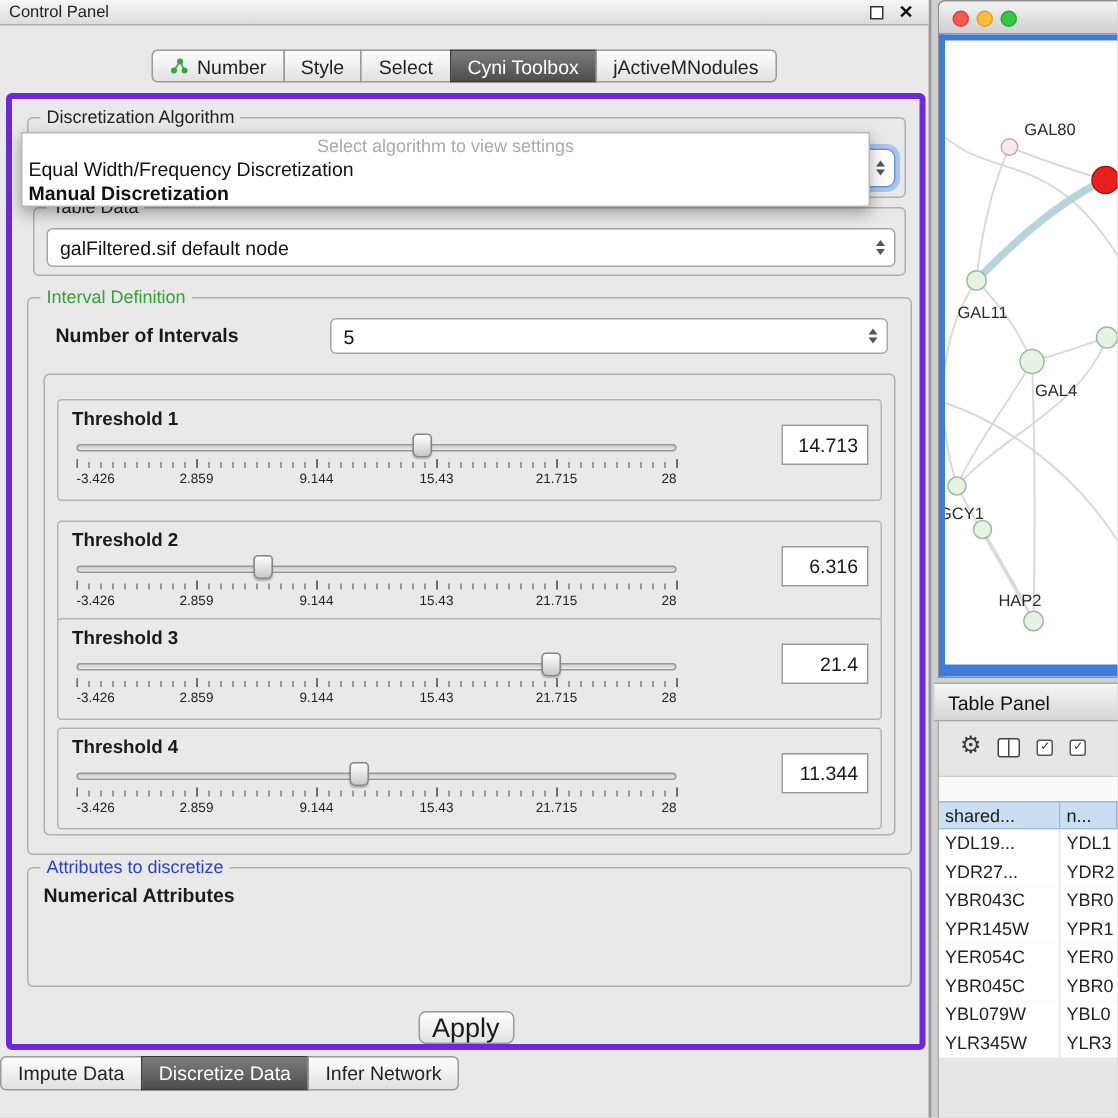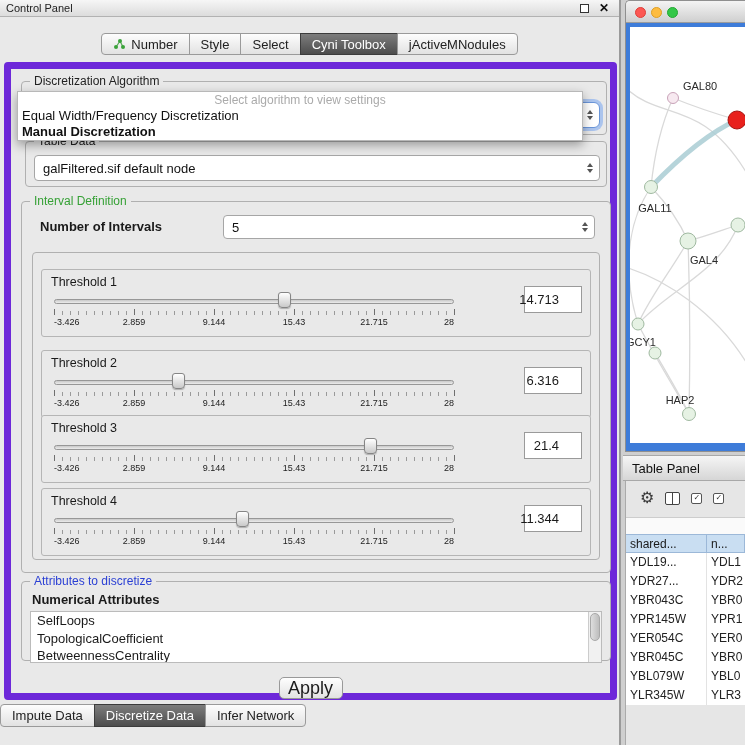--- a/index.html
+++ b/index.html
@@ -17,21 +17,21 @@
   .top-tabs{position:absolute;left:0;top:33px;width:100%;display:flex;justify-content:center}
   .tab{height:22px;display:flex;align-items:center;gap:5px;padding:0 11px;font-size:13px;
     background:linear-gradient(#fdfdfd,#e2e2e2);border:1px solid #9a9a9a;margin-left:-1px;color:#222;white-space:nowrap}
   .tab:first-child{border-radius:4px 0 0 4px;margin-left:0}
   .tab:last-child{border-radius:0 4px 4px 0}
   .tab.selected{background:linear-gradient(#7d7d7d,#4d4d4d);color:#fff;border-color:#3c3c3c}
   .bottom-tabs{position:absolute;left:0;top:704px;width:621px;display:flex;justify-content:flex-start}
   .bottom-tabs .tab{height:23px}
 
   .cp-body{position:absolute;left:4px;top:62px;width:613px;height:638px;
-    border:7px solid #6d28d9;border-radius:4px;background:#e9e9e9}
+    border:4px solid #6d28d9;border-radius:4px;background:#e9e9e9}
 
   .group{position:absolute;border:1px solid #b0b0b0;border-radius:4px}
   .group-label{position:absolute;top:-8px;left:8px;background:#e9e9e9;padding:0 4px;font-size:12px;color:#222}
   .group-label.green{color:#36a136}
   .group-label.blue{color:#2a3fd4}
 
   .combo{position:absolute;background:#fff;border:1px solid #a6a6a6;border-radius:4px;
     font-size:13px;display:flex;align-items:center;padding:0 24px 0 8px;color:#111}
   .stepper{position:absolute;right:6px;top:50%;transform:translateY(-50%);display:flex;flex-direction:column;gap:2px}
   .arr-up{width:0;height:0;border-left:3.5px solid transparent;border-right:3.5px solid transparent;border-bottom:4.5px solid #555}
@@ -51,36 +51,36 @@
   .tabledata-group{left:14px;top:72px;width:582px;height:46px}
   .tabledata-combo{left:8px;top:13px;width:566px;height:26px}
 
   
   .interval-group{left:10px;top:132px;width:590px;height:372px}
   .numint-label{position:absolute;left:18px;top:17px;font-size:13px;font-weight:bold}
   .numint-combo{left:201px;top:13px;width:372px;height:24px}
   .thresholds-group{left:10px;top:50px;width:568px;height:308px;background:#e9e9e9}
 
   .threshold-block{position:absolute;left:8px;width:550px;height:68px;border:1px solid #b5b5b5;border-radius:3px;background:#e9e9e9}
-  .th-label{position:absolute;left:9px;top:5px;font-size:12.5px;font-weight:normal}
+  .th-label{position:absolute;left:9px;top:5px;font-size:12.5px;font-weight:bold}
   .slider{position:absolute;left:12px;top:24px;width:400px;height:40px}
   .track{position:absolute;left:0;right:0;top:5px;height:5px;border:1px solid #979797;border-radius:3px;
     background:linear-gradient(#c9c9c9,#ececec)}
   .thumb{position:absolute;top:-2px;width:13px;height:16px;border:1px solid #858585;border-radius:3px 3px 4px 4px;
     background:linear-gradient(#ffffff,#c9c9c9);box-shadow:0 1px 1px rgba(0,0,0,.25)}
   .ruler{position:absolute;left:0;width:401px;top:15px;height:6px}
   .ruler::before{content:'';position:absolute;left:0;right:0;top:2px;height:4px;
     background:repeating-linear-gradient(90deg,#9a9a9a 0 1px,transparent 1px 8px)}
   .ruler::after{content:'';position:absolute;left:0;right:0;top:0;height:6px;
     background:repeating-linear-gradient(90deg,#6f6f6f 0 1px,transparent 1px 80px)}
   .tk{position:absolute;top:23px;font-size:9px;color:#222;transform:translateX(-50%);white-space:nowrap}
   .p0{left:0;transform:none}.p1{left:20%}.p2{left:40%}.p3{left:60%}.p4{left:80%}
   .p5{left:100%;transform:translateX(-100%)}
   .value-box{position:absolute;right:8px;top:16px;width:58px;height:27px;background:#fff;border:1px solid #9a9a9a;
-    font-size:13px;display:flex;align-items:center;justify-content:flex-end;padding-right:22px}
+    font-size:13px;display:flex;align-items:center;justify-content:flex-end;padding-right:6px}
 
   
   .attrs-group{left:10px;top:512px;width:590px;height:80px}
   .attrs-title{position:absolute;left:10px;top:10px;font-size:13px;font-weight:bold}
   .attr-list{position:absolute;left:8px;top:29px;width:572px;height:52px;background:#fff;border:1px solid #bbb;overflow:hidden}
   .attr-item{font-size:13px;line-height:17.5px;padding-left:6px;white-space:nowrap}
   .list-scroll{position:absolute;right:0;top:0;bottom:0;width:13px;background:#f1f1f1;border-left:1px solid #ccc}
   .list-thumb{position:absolute;right:1px;top:1px;width:10px;height:28px;border:1px solid #a8a8a8;border-radius:5px;
     background:linear-gradient(90deg,#dedede,#bdbdbd)}
 
@@ -264,28 +264,20 @@
             <span class="tk p5">28</span>
           </div>
           <div class="value-box">11.344</div>
         </div>
       </div>
     </div>
 
     <div class="group attrs-group">
       <span class="group-label blue">Attributes to discretize</span>
       <div class="attrs-title">Numerical Attributes</div>
-      <div class="attr-list">
-        <div class="attr-item">SelfLoops</div>
-        <div class="attr-item">TopologicalCoefficient</div>
-        <div class="attr-item">BetweennessCentrality</div>
-        <div class="list-scroll">
-          <div class="list-thumb"></div>
-        </div>
-      </div>
     </div>
 
     <div class="apply-btn">Apply</div>
   </div>
 
   <div class="bottom-tabs">
     <div class="tab">
       <span>Impute Data</span>
     </div>
     <div class="tab selected">

